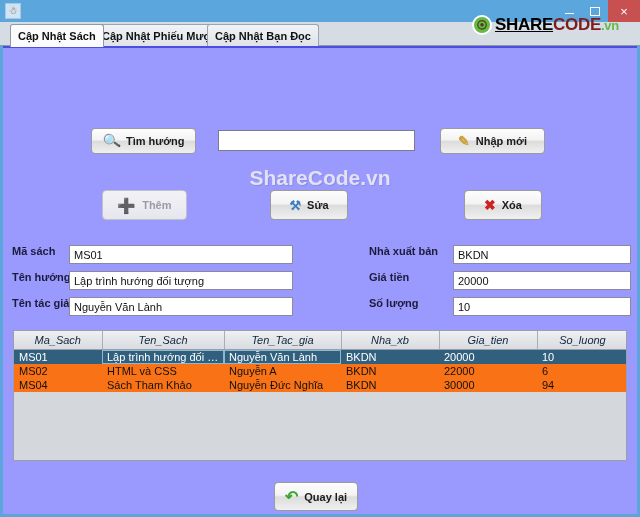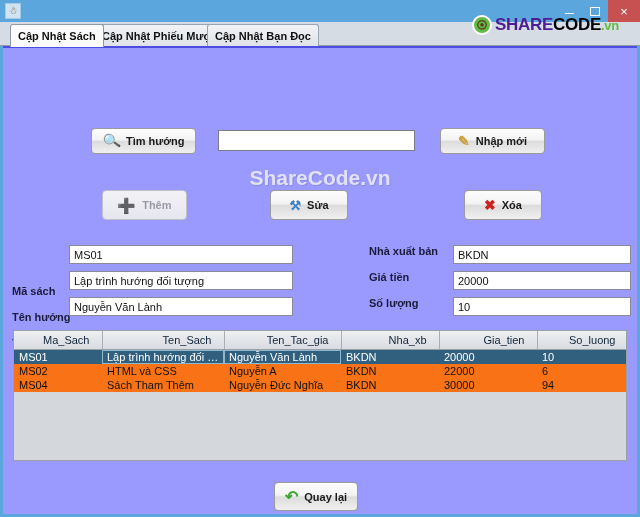--- a/index.html
+++ b/index.html
@@ -84,22 +84,22 @@
     z-index: 20;
   }
   #wm-logo .mark {
     width: 20px; height: 20px; border-radius: 50%;
     background: #63bb46;
     border: 2px solid #ffffff;
     display: flex; align-items: center; justify-content: center;
     color: #5a3a1a; font-size: 11px; font-weight: bold; line-height: 1;
   }
   #wm-logo .txt { font-size: 17px; font-weight: bold; letter-spacing: -0.3px; }
-  #wm-logo .s1 { color: #4c1d95; }
-  #wm-logo .s2 { color: #000000; }
+  #wm-logo .s1 { color: #000000; text-decoration: underline; }
+  #wm-logo .s2 { color: #7f1d1d; }
   #wm-logo .s3 { color: #63bb46; font-size: 13px; }
 
   #wm-mid {
     position: absolute; left: 0; top: 118px; width: 634px;
     text-align: center;
     font-size: 21px; font-weight: bold;
     color: #e2e2f4;
     text-shadow: 1px 1px 0 #8a8ae8;
     z-index: 1; pointer-events: none;
   }
@@ -157,21 +157,21 @@
   .finput {
     position: absolute;
     background: #ffffff;
     border: 1px solid #8a8a9a;
     font-size: 11px; color: #111111;
     padding: 2px 4px;
     height: 19px;
     display: flex; align-items: center;
     z-index: 5;
   }
-  .lcol-label { left: 9px; margin-top: 40px; }
+  .lcol-label { left: 9px; }
   .lcol-input { left: 66px; width: 224px; }
   .rcol-label { left: 366px; }
   .rcol-input { left: 450px; width: 178px; }
 
   .row1 { top: 197px; }
   .row2 { top: 223px; }
   .row3 { top: 249px; }
 
   
   #table-wrap {
@@ -186,24 +186,25 @@
     width: 100%;
     border-collapse: collapse;
     font-size: 11px;
     table-layout: fixed;
   }
   #grid th {
     background: linear-gradient(#eef0f2, #d8dbe0);
     border-right: 1px solid #a9aeb5;
     border-bottom: 1px solid #9aa0a8;
     font-weight: normal;
-    text-align: right;
+    text-align: center;
     padding: 3px 12px;
     color: #10243a;
     height: 16px;
+    font-style: italic;
   }
   #grid td {
     background: #ffffff;
     padding: 1px 5px;
     height: 14px;
     color: #111111;
     white-space: nowrap;
     overflow: hidden;
     text-overflow: ellipsis;
   }
@@ -331,21 +332,21 @@
             <tr class="alt">
               <td class="c0">MS02</td>
               <td class="c1">HTML và CSS</td>
               <td class="c2">Nguyễn A</td>
               <td class="c3">BKDN</td>
               <td class="c4">22000</td>
               <td class="c5">6</td>
             </tr>
             <tr class="alt">
               <td class="c0">MS04</td>
-              <td class="c1">Sách Tham Thêm</td>
+              <td class="c1">Sách Tham Khảo</td>
               <td class="c2">Nguyễn Đức Nghĩa</td>
               <td class="c3">BKDN</td>
               <td class="c4">30000</td>
               <td class="c5">94</td>
             </tr>
           </tbody>
       </table>
     </div>
 
     <div class="jbtn" id="btn-back">

